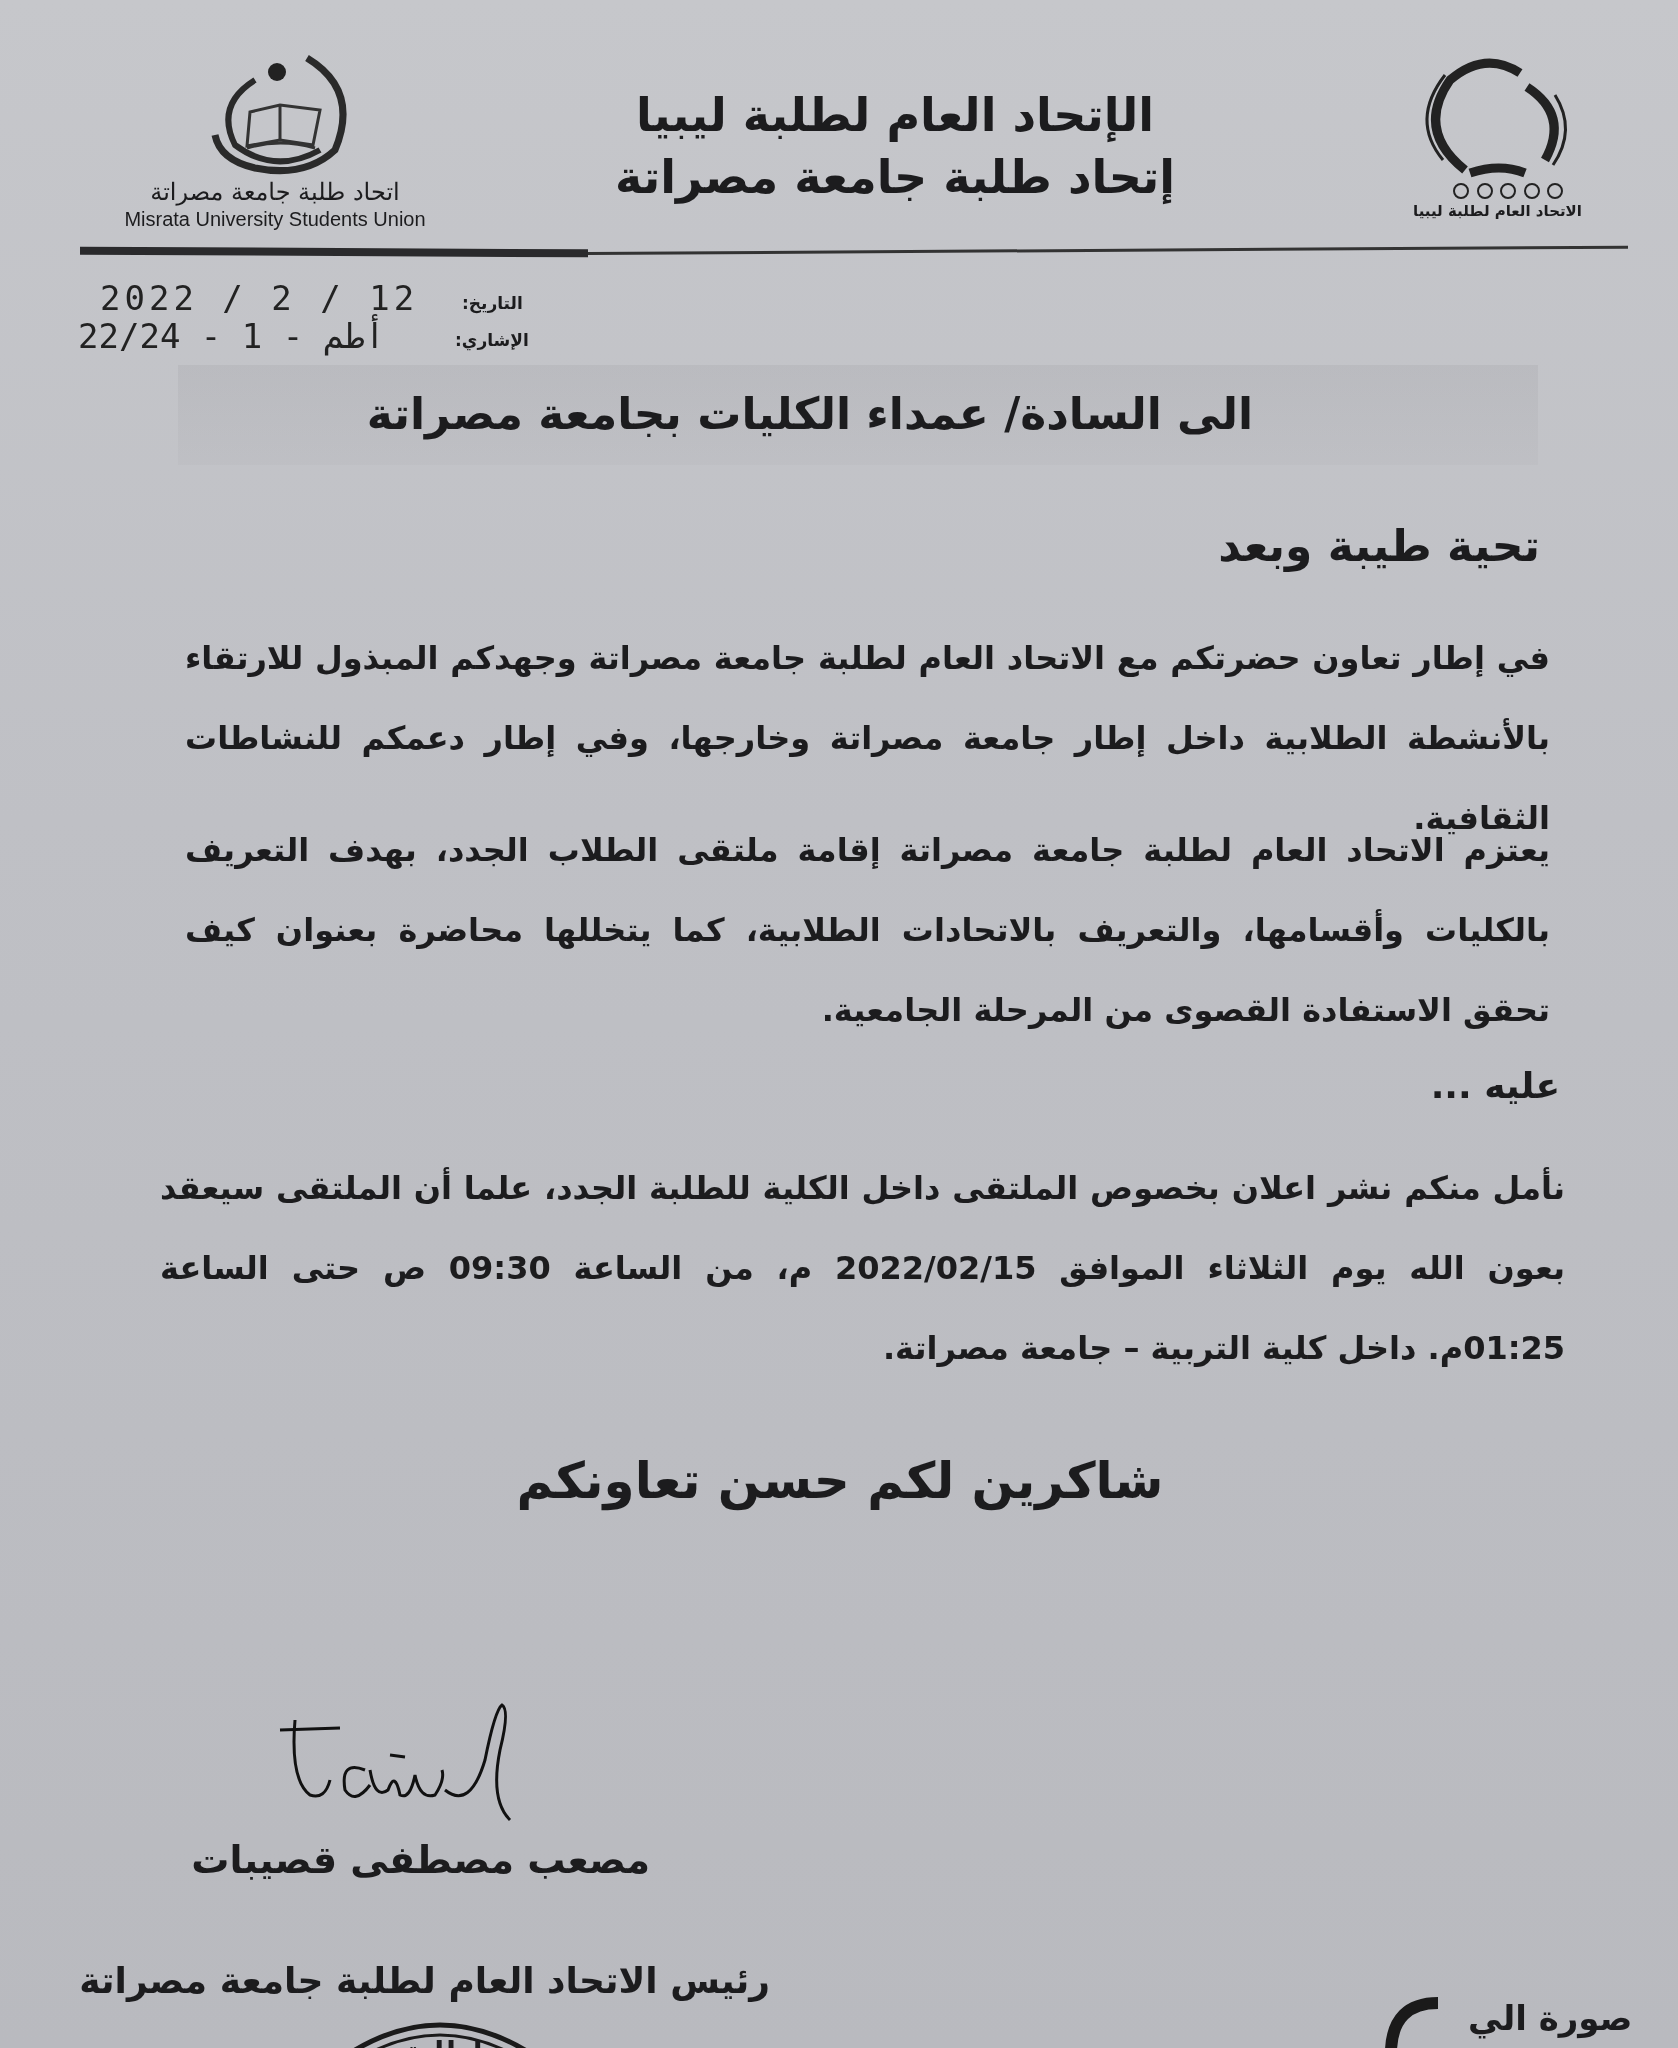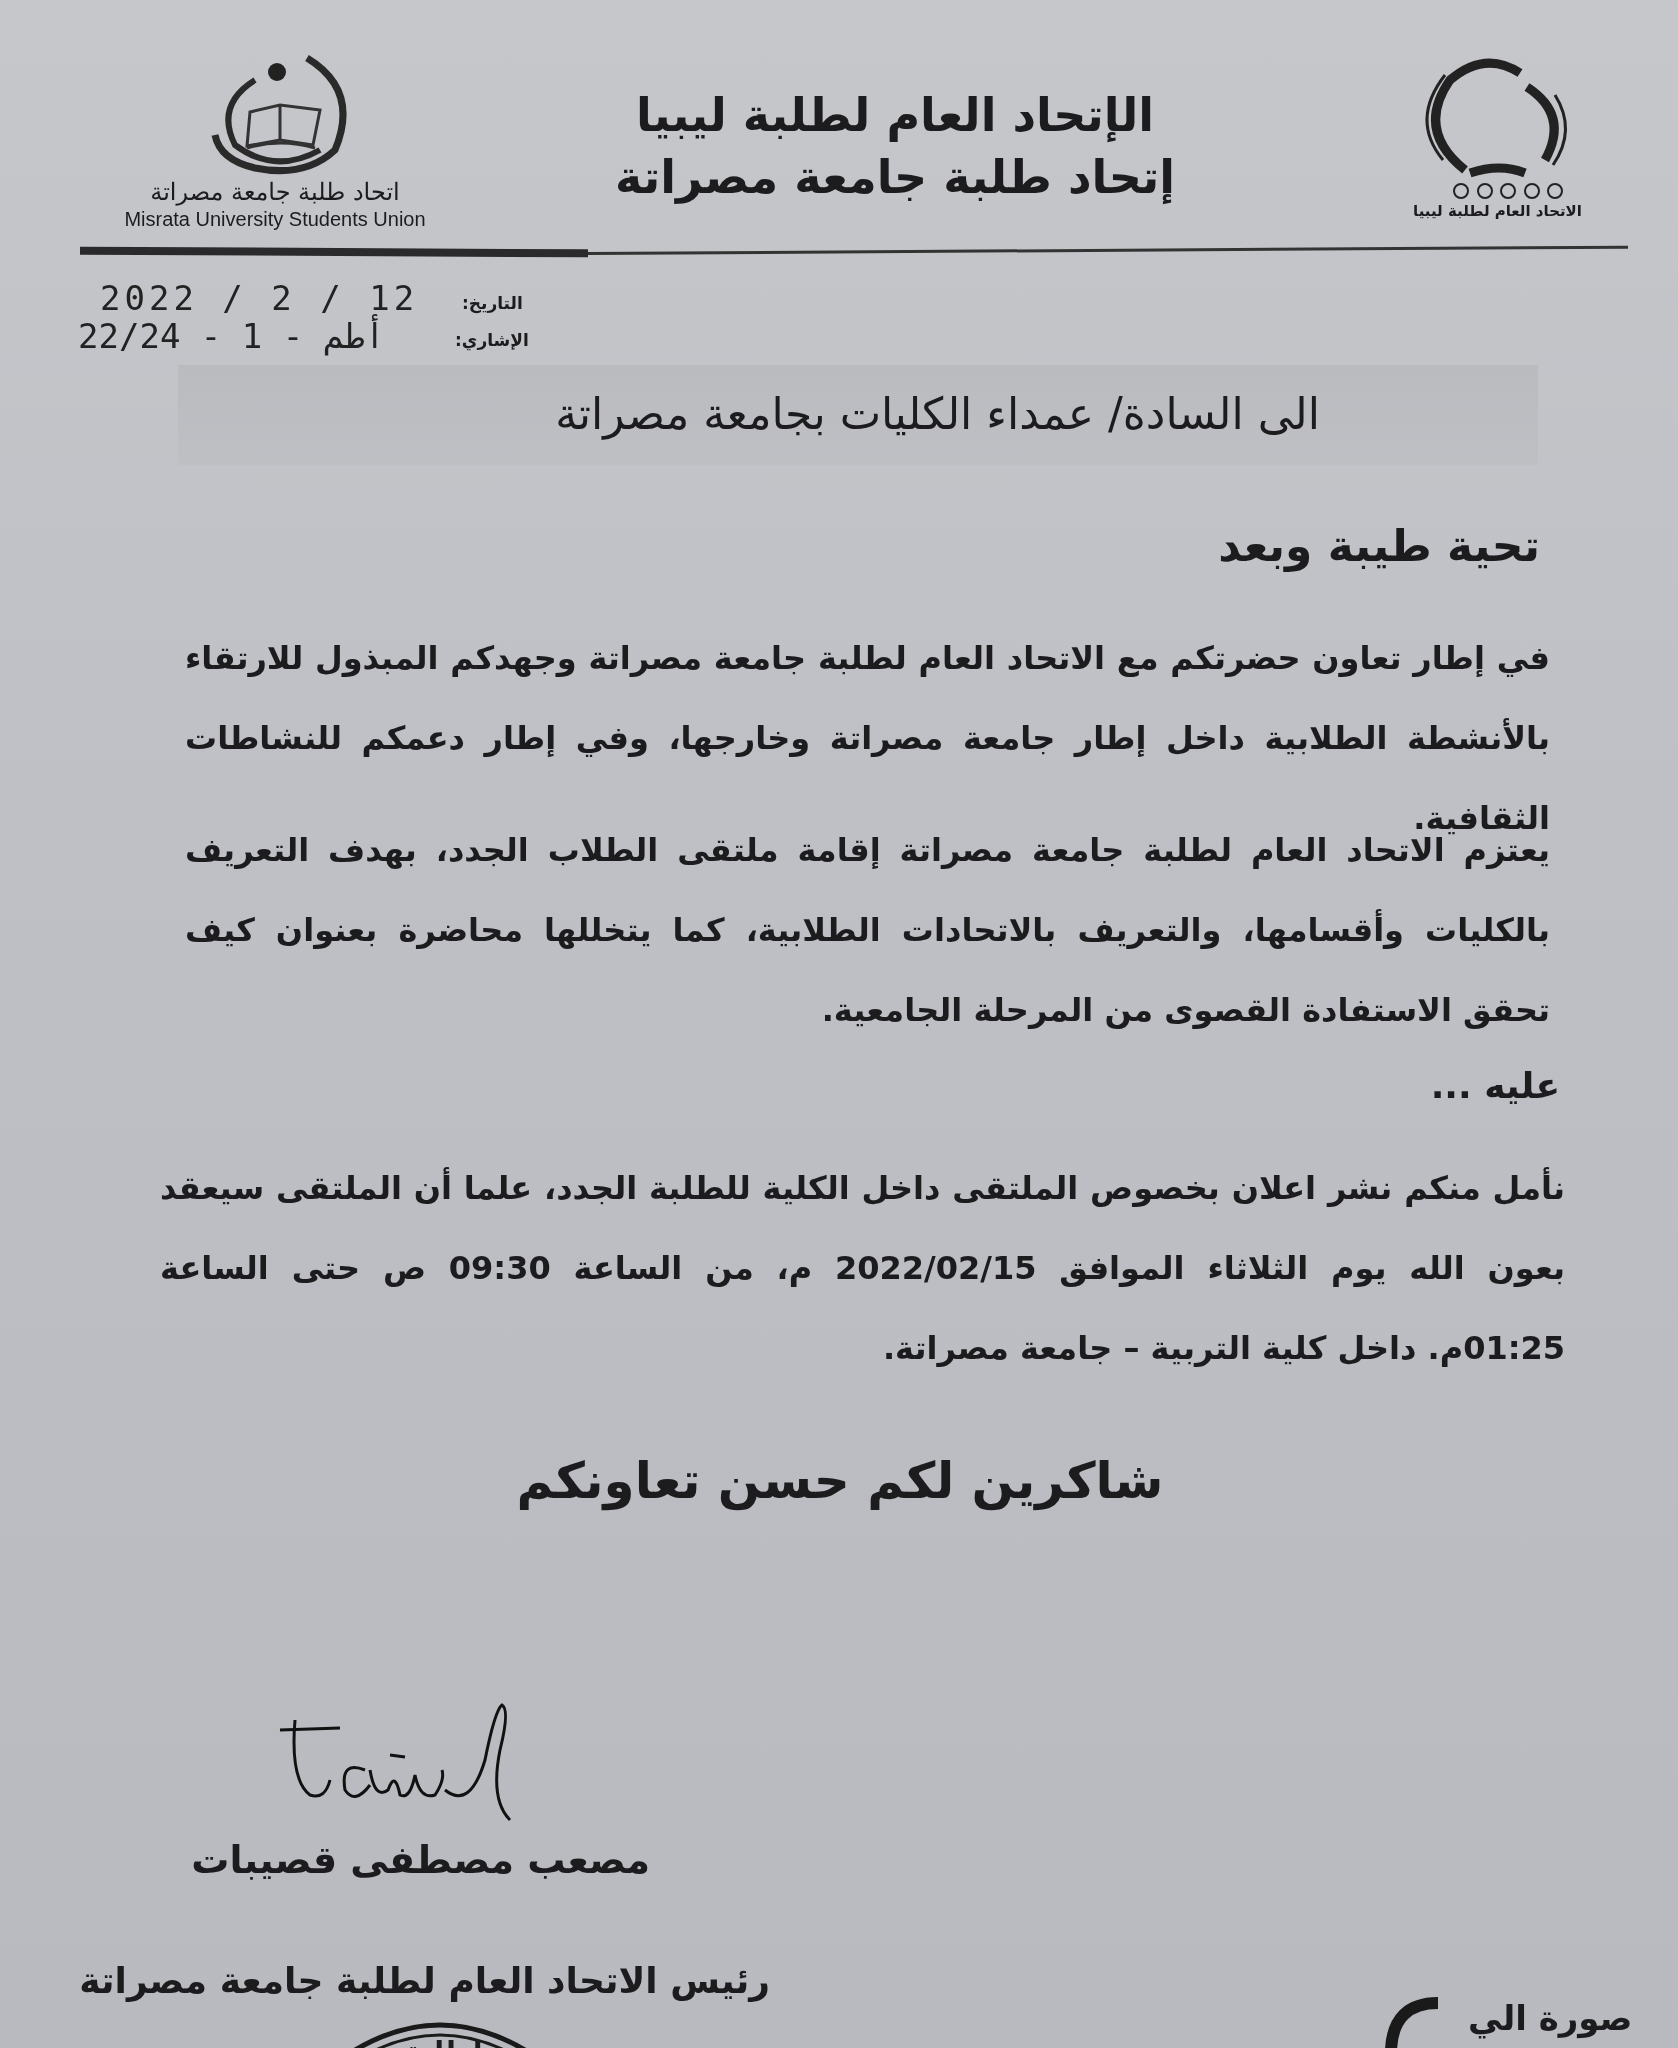--- a/index.html
+++ b/index.html
@@ -30,21 +30,21 @@
   .ref-date-label, .ref-num-label { font-size: 17px; font-weight: bold; direction: rtl; }
   .ref-date-label { left: 462px; top: 293px; }
   .ref-num-label { left: 455px; top: 330px; }
   .hand { font-family: "DejaVu Sans Mono", monospace; font-size: 34px; color: #222; letter-spacing: 4px; }
   .ref-date-val { left: 100px; top: 278px; }
   .ref-num-val { left: 78px; top: 316px; }
 
   
   .band { left: 178px; top: 365px; width: 1360px; height: 100px; background: linear-gradient(180deg, rgba(160,160,165,0.25), rgba(170,170,175,0.15)); }
 
-  .recipient { left: 300px; top: 388px; width: 1020px; font-size: 44px; font-weight: normal; text-align: right; direction: rtl; }
+  .recipient { left: 300px; top: 388px; width: 1020px; font-size: 44px; font-weight: bold; text-align: center; direction: rtl; }
   .greeting { left: 1100px; top: 520px; width: 440px; font-size: 44px; font-weight: bold; text-align: right; direction: rtl; }
 
   .para { direction: rtl; text-align: justify; text-align-last: right; font-size: 32px; font-weight: bold; line-height: 80px; }
   .p1 { left: 185px; top: 618px; width: 1365px; }
   .p2 { left: 185px; top: 810px; width: 1365px; }
   .therefore { left: 1300px; top: 1065px; width: 260px; font-size: 36px; font-weight: bold; direction: rtl; text-align: right; }
   .p3 { left: 160px; top: 1148px; width: 1405px; }
 
   .thanks { left: 500px; top: 1452px; width: 680px; text-align: center; font-size: 50px; font-weight: bold; direction: rtl; }
 

